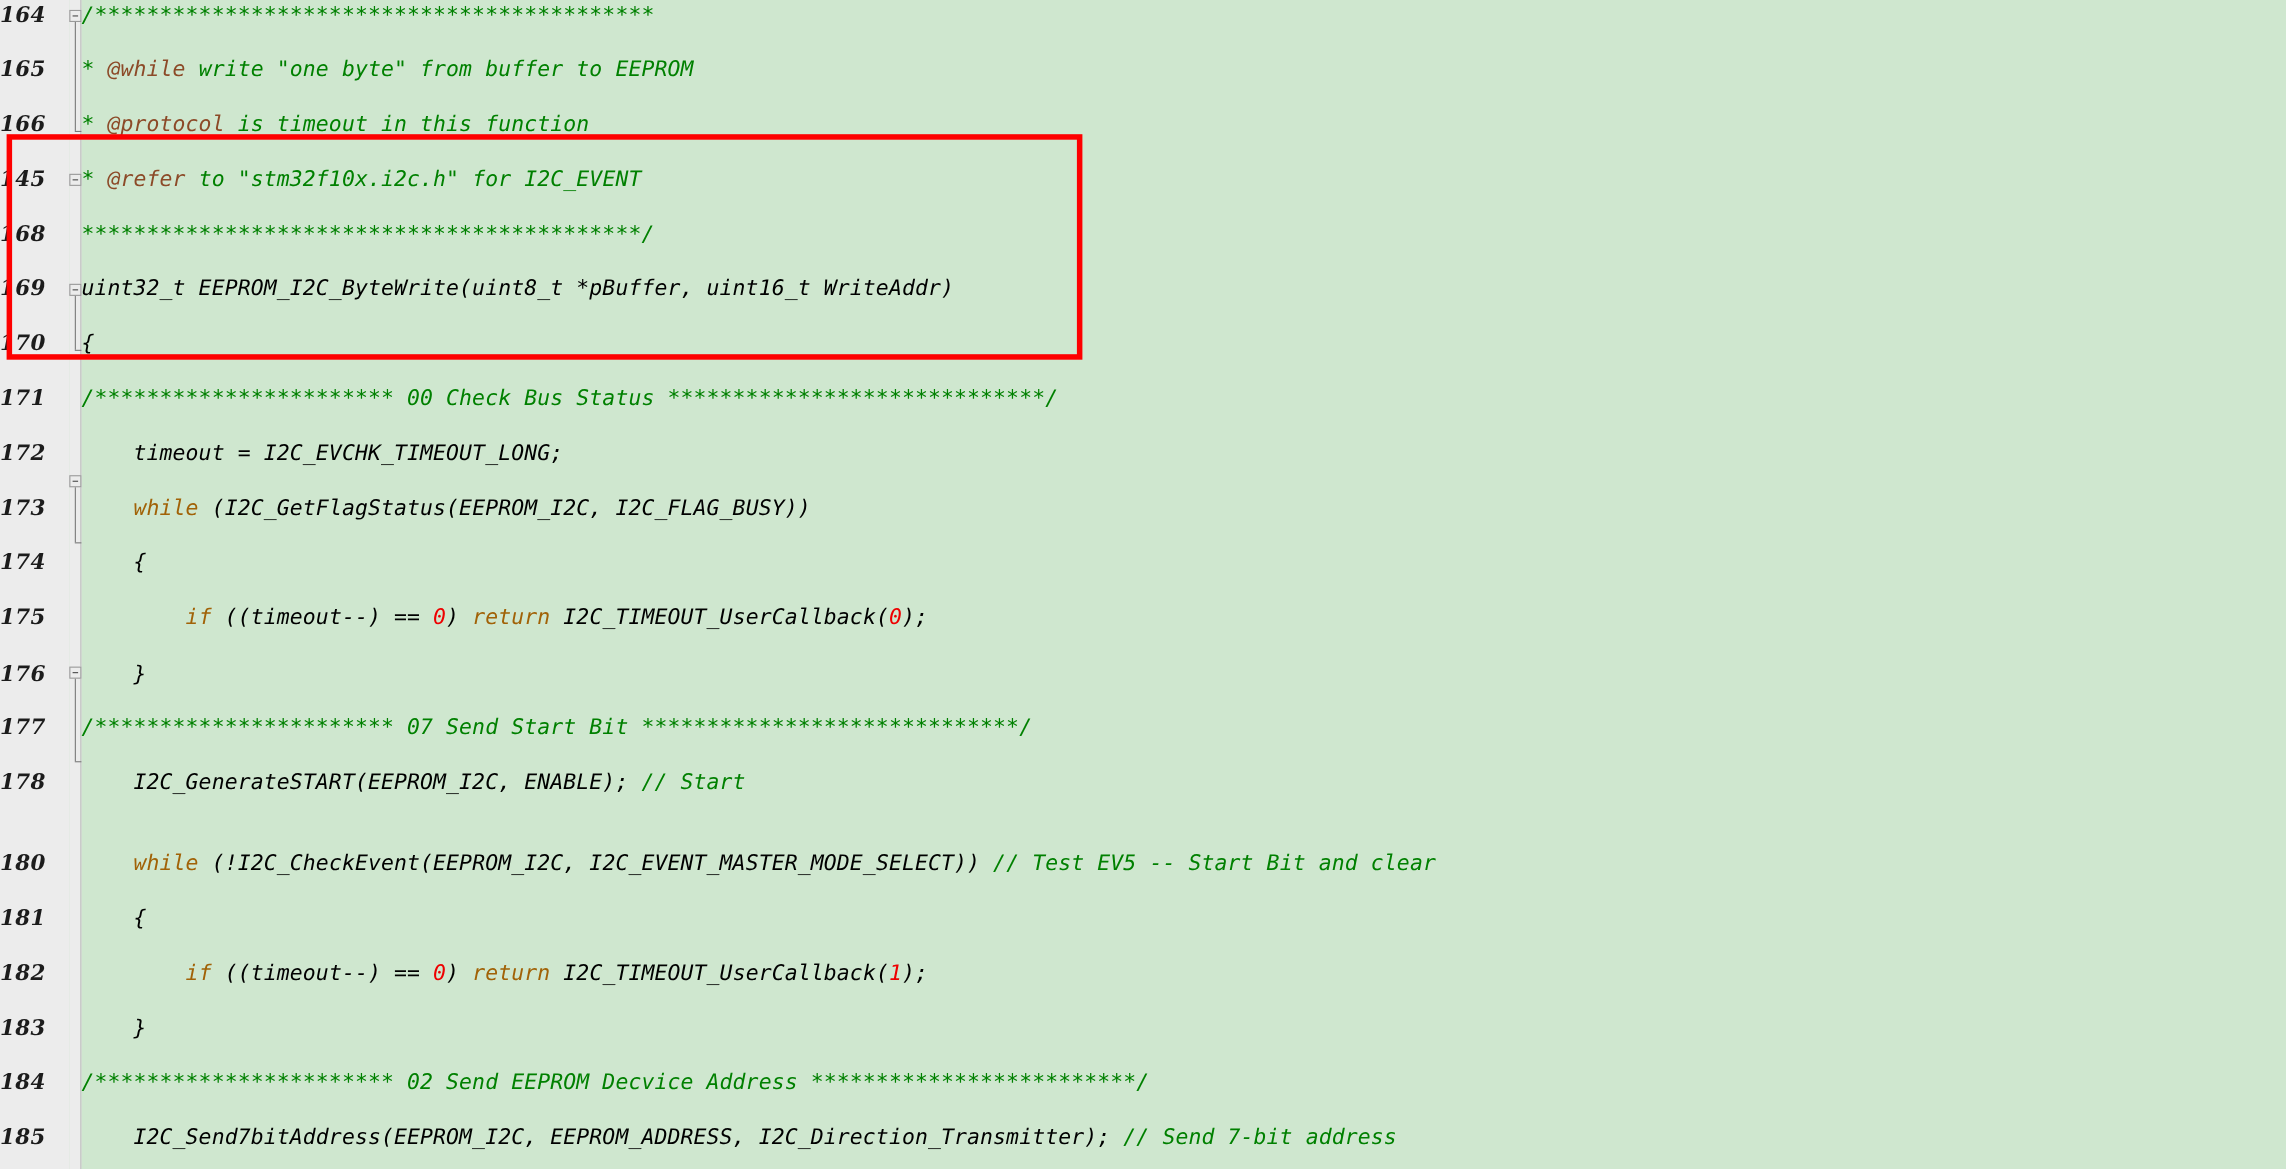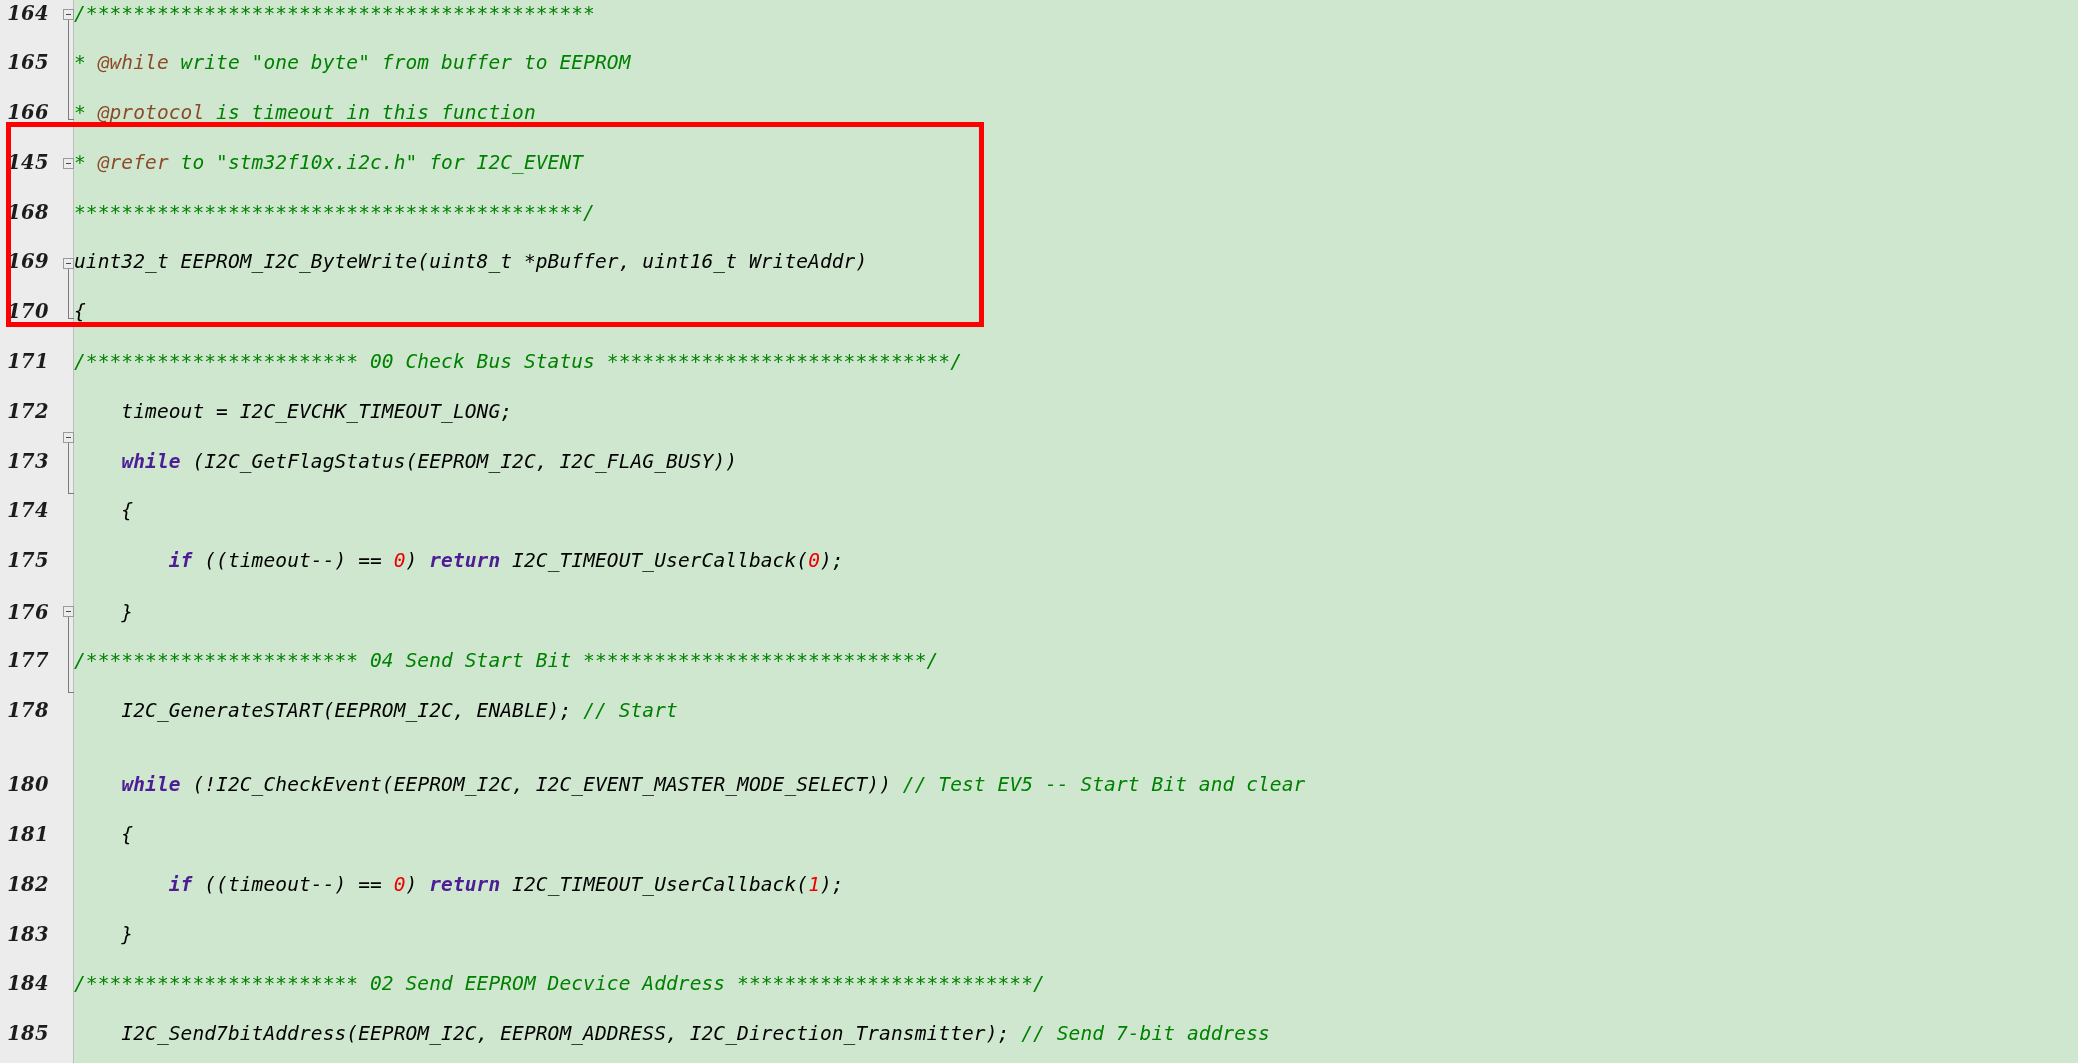--- a/index.html
+++ b/index.html
@@ -56,21 +56,21 @@
     font-style: italic;
     font-weight: 500;
     letter-spacing: 0.1px;
     color: #000000;
   }
   .lnum {
     position: absolute;
     left: 0;
     top: 0;
     width: 56px;
-    text-align: center;
+    text-align: left;
     color: #1c1c1c;
     font-size: 19.5px;
     font-style: italic;
     font-weight: 700;
     font-family: "DejaVu Serif", serif;
     letter-spacing: 0.3px;
   }
   .code {
     position: absolute;
     left: 74px;
@@ -116,21 +116,21 @@
     position: absolute;
     left: 5px;
     width: 6px;
     height: 1px;
     background: #7a7a7a;
   }
 
   
   .cmt  { color: #008000; }
   .tag  { color: #8c4a28; }
-  .kw   { color: #4c1d95; font-weight: bold; }
+  .kw   { color: #a16207; }
   .num  { color: #ee0000; }
   .pln  { color: #000000; }
 
   
   .redbox {
     position: absolute;
     border: 5px solid #fe0000;
     box-sizing: border-box;
     z-index: 9;
     pointer-events: none;
@@ -152,21 +152,21 @@
       <div class="row" style="top: 76.2px;"><span class="lnum">145</span><span class="code"><span class="cmt">* </span><span class="tag">@refer</span><span class="cmt"> to "stm32f10x.i2c.h" for I2C_EVENT</span></span></div>
       <div class="row" style="top: 101.1px;"><span class="lnum">168</span><span class="code"><span class="cmt">*******************************************/</span></span></div>
       <div class="row" style="top: 126px;"><span class="lnum">169</span><span class="code"><span class="pln">uint32_t EEPROM_I2C_ByteWrite(uint8_t *pBuffer, uint16_t WriteAddr)</span></span></div>
       <div class="row" style="top: 150.9px; padding-left: 28px;"><span class="lnum">170</span><span class="code"><span class="pln">{</span></span></div>
       <div class="row" style="top: 175.8px;"><span class="lnum">171</span><span class="code"><span class="cmt">/*********************** 00 Check Bus Status *****************************/</span></span></div>
       <div class="row" style="top: 200.7px;"><span class="lnum">172</span><span class="code"><span class="pln">    timeout = I2C_EVCHK_TIMEOUT_LONG;</span></span></div>
       <div class="row" style="top: 225.6px;"><span class="lnum">173</span><span class="code"><span class="pln">    </span><span class="kw">while</span><span class="pln"> (I2C_GetFlagStatus(EEPROM_I2C, I2C_FLAG_BUSY))</span></span></div>
       <div class="row" style="top: 250.5px;"><span class="lnum">174</span><span class="code"><span class="pln">    {</span></span></div>
       <div class="row" style="top: 275.4px;"><span class="lnum">175</span><span class="code"><span class="pln">        </span><span class="kw">if</span><span class="pln"> ((timeout--) == </span><span class="num">0</span><span class="pln">) </span><span class="kw">return</span><span class="pln"> I2C_TIMEOUT_UserCallback(</span><span class="num">0</span><span class="pln">);</span></span></div>
       <div class="row" style="top: 302px;"><span class="lnum">176</span><span class="code"><span class="pln">    }</span></span></div>
-      <div class="row" style="top: 325.2px;"><span class="lnum">177</span><span class="code"><span class="cmt">/*********************** 04 Send Start Bit *****************************/</span></span></div>
+      <div class="row" style="top: 325.2px;"><span class="lnum">177</span><span class="code"><span class="cmt">/*********************** 07 Send Start Bit *****************************/</span></span></div>
       <div class="row" style="top: 350.1px;"><span class="lnum">178</span><span class="code"><span class="pln">    I2C_GenerateSTART(EEPROM_I2C, ENABLE); </span><span class="cmt">// Start</span></span></div>
       <div class="row" style="top: 399.9px;"><span class="lnum">180</span><span class="code"><span class="pln">    </span><span class="kw">while</span><span class="pln"> (!I2C_CheckEvent(EEPROM_I2C, I2C_EVENT_MASTER_MODE_SELECT)) </span><span class="cmt">// Test EV5 -- Start Bit and clear</span></span></div>
       <div class="row" style="top: 424.8px;"><span class="lnum">181</span><span class="code"><span class="pln">    {</span></span></div>
       <div class="row" style="top: 449.7px;"><span class="lnum">182</span><span class="code"><span class="pln">        </span><span class="kw">if</span><span class="pln"> ((timeout--) == </span><span class="num">0</span><span class="pln">) </span><span class="kw">return</span><span class="pln"> I2C_TIMEOUT_UserCallback(</span><span class="num">1</span><span class="pln">);</span></span></div>
       <div class="row" style="top: 474.6px;"><span class="lnum">183</span><span class="code"><span class="pln">    }</span></span></div>
       <div class="row" style="top: 499.5px;"><span class="lnum">184</span><span class="code"><span class="cmt">/*********************** 02 Send EEPROM Decvice Address *************************/</span></span></div>
       <div class="row" style="top: 524.4px;"><span class="lnum">185</span><span class="code"><span class="pln">    I2C_Send7bitAddress(EEPROM_I2C, EEPROM_ADDRESS, I2C_Direction_Transmitter); </span><span class="cmt">// Send 7-bit address</span></span></div>
     </div>
 
   <div class="foldcol" id="foldcol">

